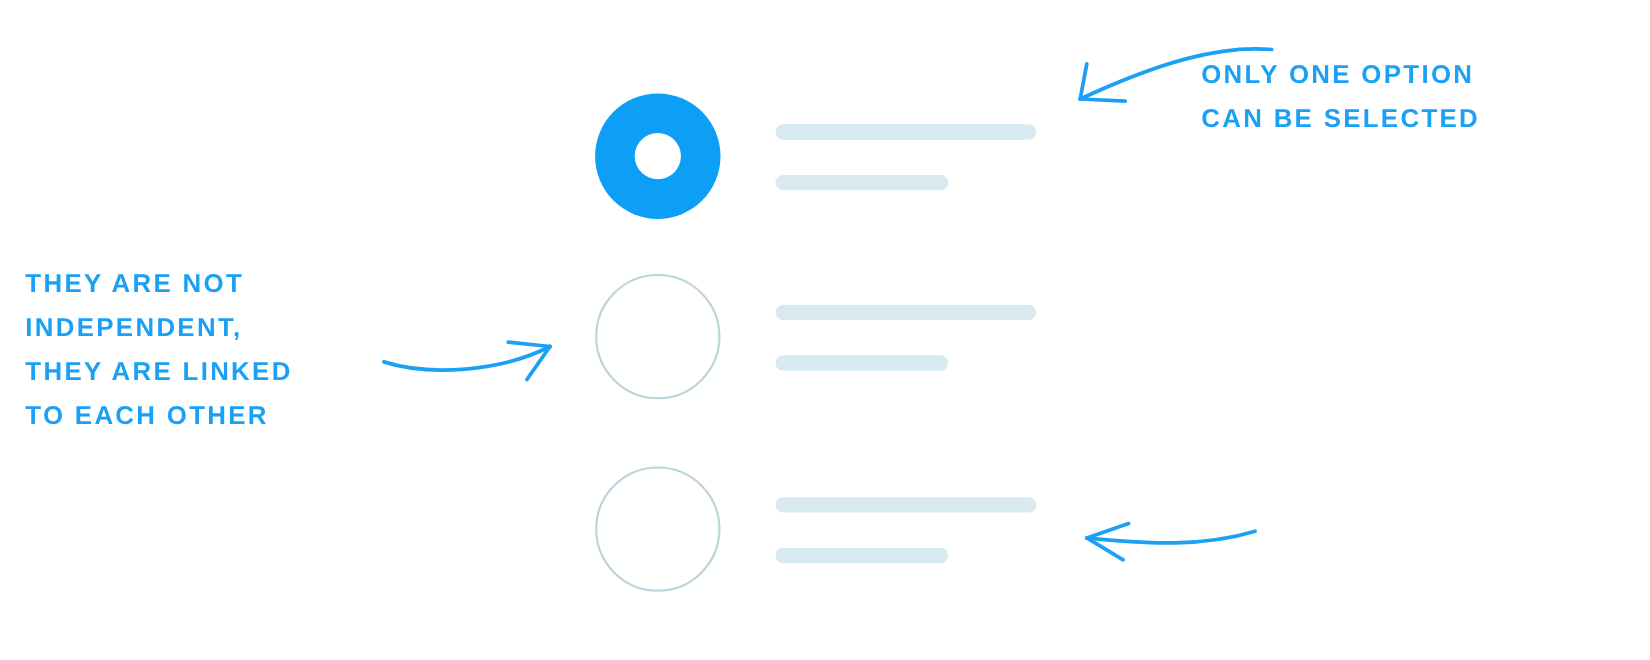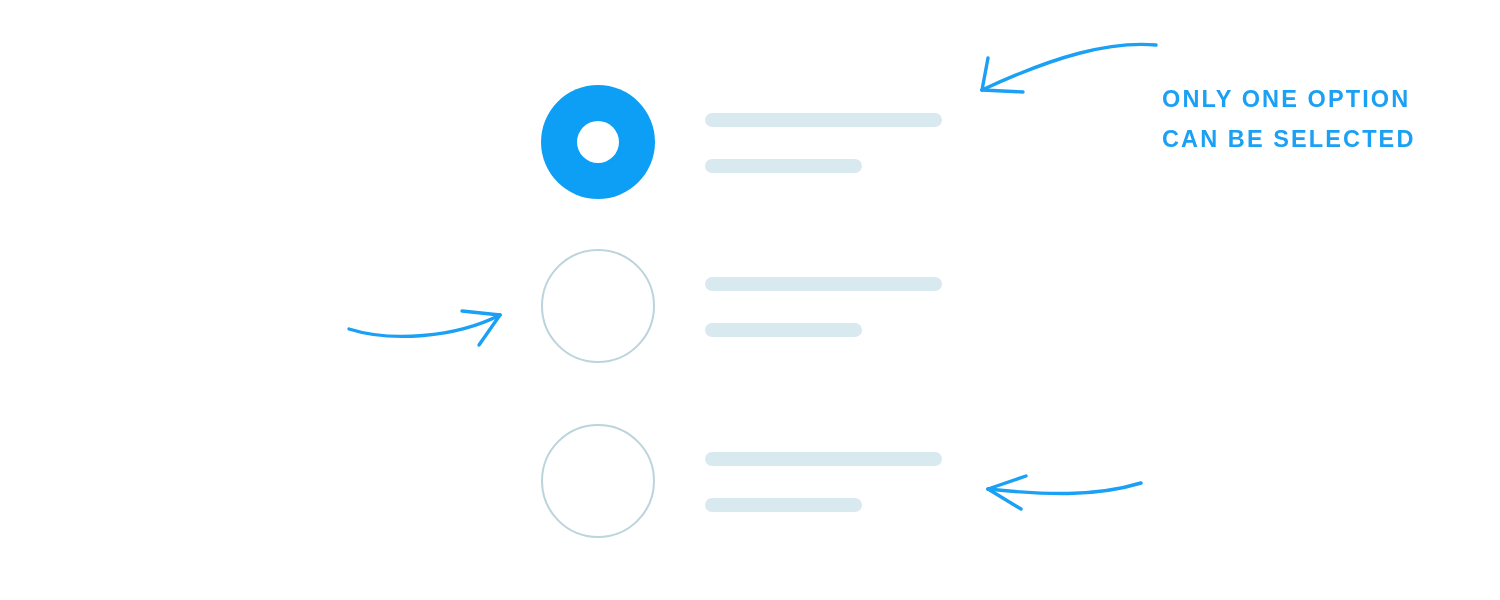--- a/index.html
+++ b/index.html
@@ -69,21 +69,21 @@
   .annotation {
     position: absolute;
     color: #1aa0f5;
     font-size: 23.5px;
     font-weight: bold;
     letter-spacing: 2.1px;
     line-height: 40px;
     text-transform: uppercase;
     white-space: pre-line;
   }
-  .annotation.anno-top-right    { left: 1162px; top: 47px;  width: 330px; margin-top: 32px; }
+  .annotation.anno-top-right    { left: 1092px; top: 47px;  width: 330px; }
   .annotation.anno-left         { left: 23px;   top: 237px; width: 330px; }
   .annotation.anno-bottom-right { left: 1154px; top: 445px; width: 340px; }
 
   
   .arrow-svg {
     position: absolute;
     overflow: visible;
     pointer-events: none;
   }
   .arrow-svg.arrow-top          { left: 960px; top: 28px;  width: 200px; height: 80px; }
@@ -124,20 +124,24 @@
 
   <div class="annotation anno-top-right">ONLY ONE OPTION
 CAN BE SELECTED</div>
 
   <svg class="arrow-svg arrow-top" viewBox="0 0 200 80">
     <path d="M 196 17 C 150 13 95 28 22 62"></path>
     <path d="M 22 62 L 28 30"></path>
     <path d="M 22 62 L 63 64"></path>
   </svg>
 
+  <div class="annotation anno-left">THEY ARE NOT
+INDEPENDENT,
+THEY ARE LINKED
+TO EACH OTHER</div>
 
   <svg class="arrow-svg arrow-middle" viewBox="0 0 175 60">
     <path d="M 4 31 C 45 44 110 40 155 17"></path>
     <path d="M 155 17 L 117 13"></path>
     <path d="M 155 17 L 134 47"></path>
   </svg>
 
 
   <svg class="arrow-svg arrow-bottom" viewBox="0 0 170 55">
     <path d="M 166 18 C 120 32 70 30 13 24"></path>

